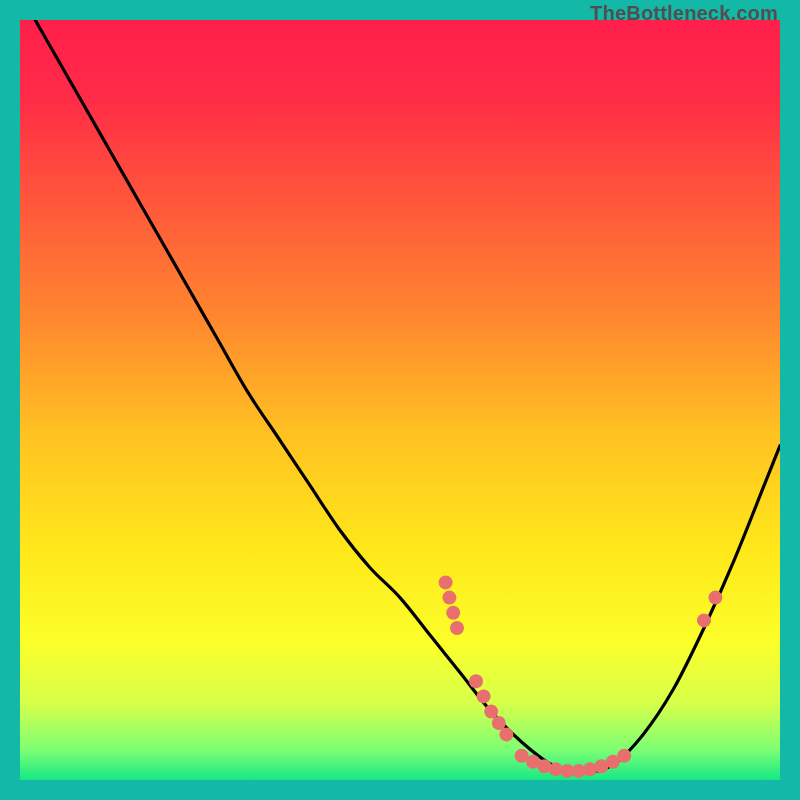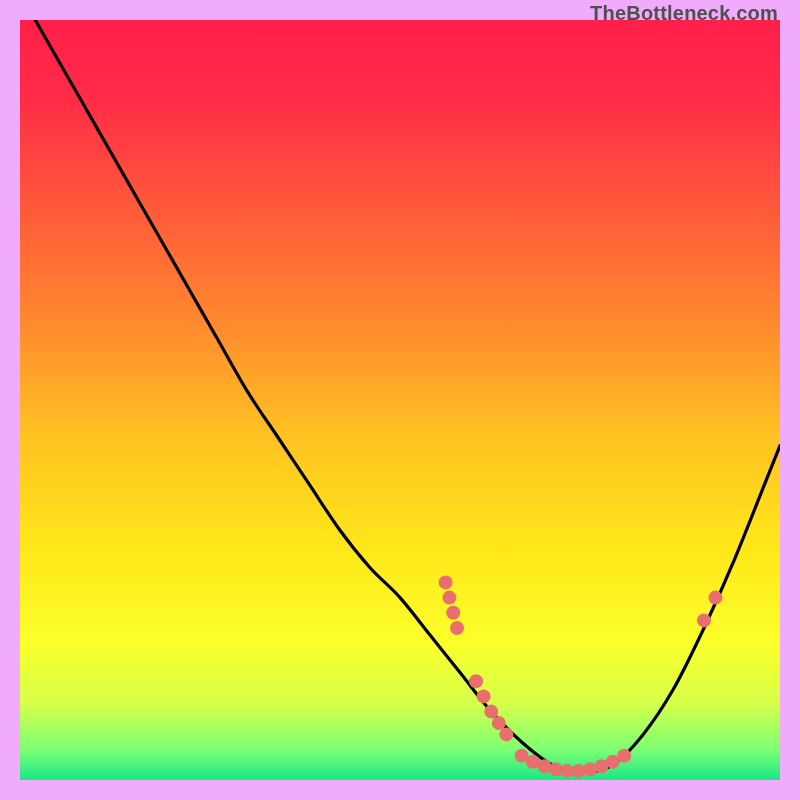--- a/index.html
+++ b/index.html
@@ -7,21 +7,21 @@
     padding: 0;
     width: 800px;
     height: 800px;
     background: #000;
     font-family: Arial, Helvetica, sans-serif;
   }
   .stage {
     position: relative;
     width: 800px;
     height: 800px;
-    background: #f0abfc;
+    background: #14b8a6;
     text-decoration: underline;
   }
   .plot {
     position: absolute;
     left: 20px;
     top: 20px;
     width: 760px;
     height: 760px;
     overflow: hidden;
   }

